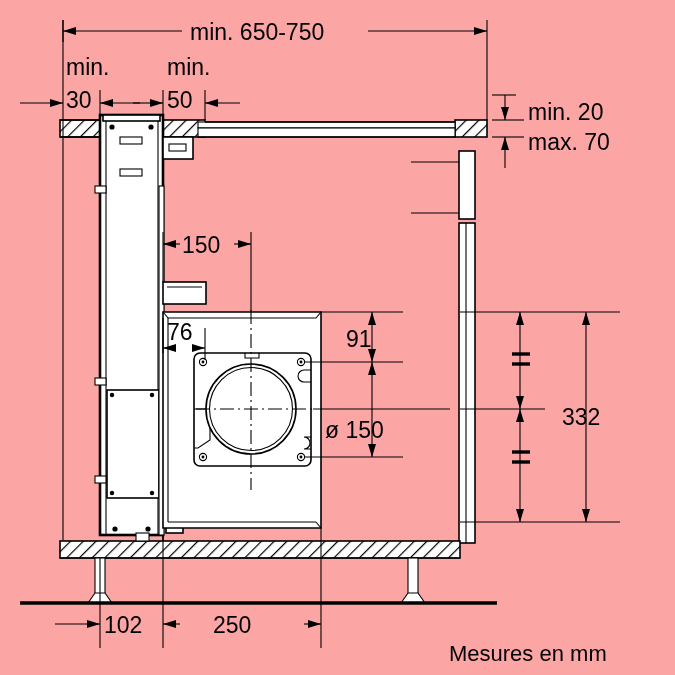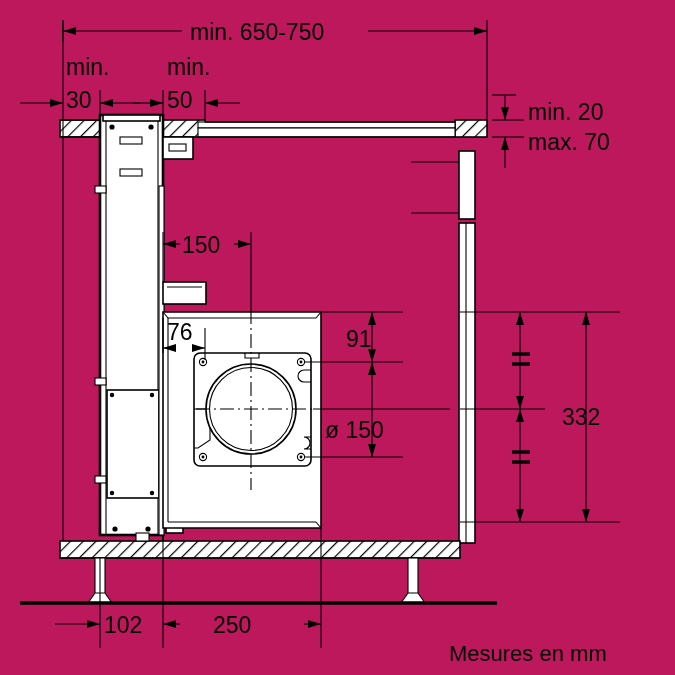--- a/index.html
+++ b/index.html
@@ -4,21 +4,21 @@
 <style>
   html, body {
     margin: 0;
     padding: 0;
     background: #ffffff;
   }
   #page {
     position: relative;
     width: 675px;
     height: 675px;
-    background: #be185d;
+    background: #fca5a5;
     overflow: hidden;
     font-family: "Liberation Sans", sans-serif;
   }
   svg {
     display: block;
   }
   .dimtext {
     font-family: "Liberation Sans", sans-serif;
     font-size: 23px;
     fill: #000000;

